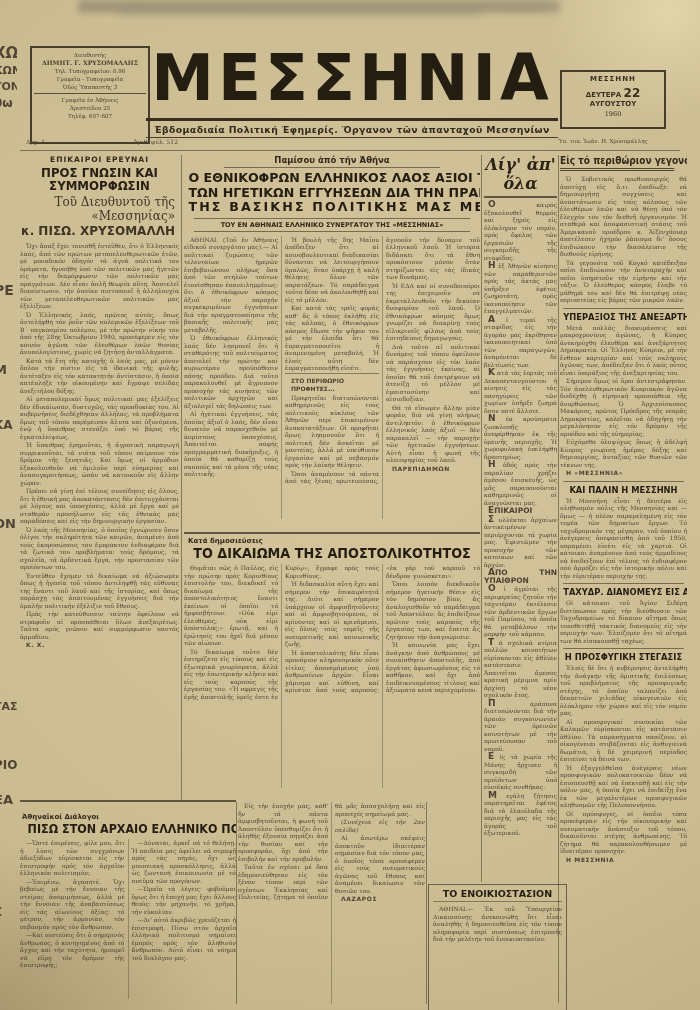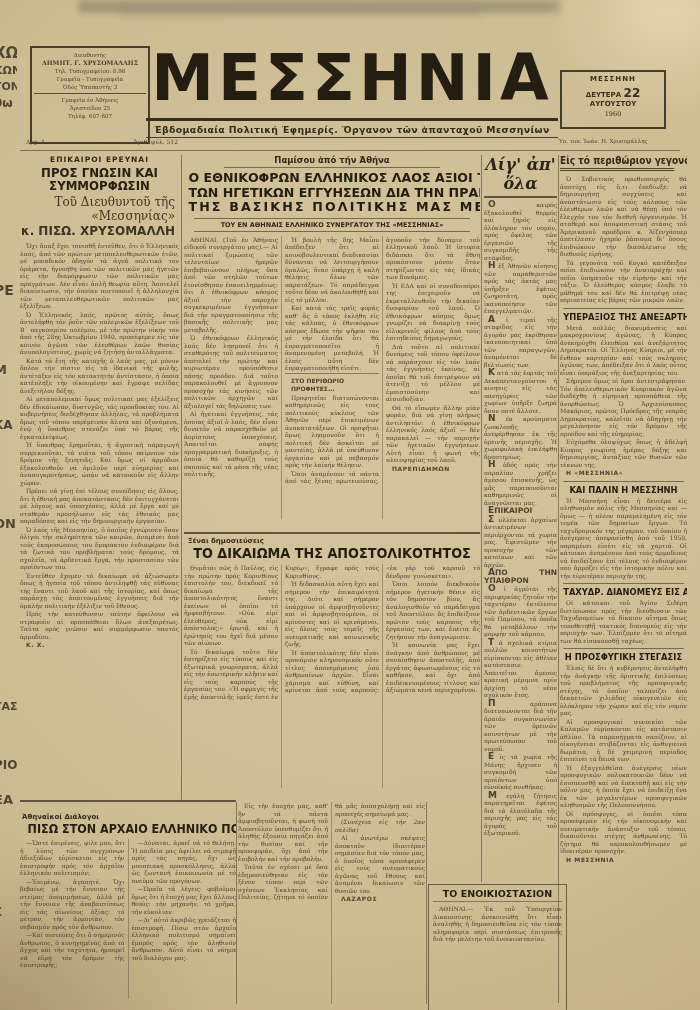--- a/index.html
+++ b/index.html
@@ -218,21 +218,21 @@
         <p>Προφητεῖαι διατυπώνονται καθημερινῶς εἰς τούς πολιτικούς κύκλους τῶν Ἀθηνῶν περί ἐπικειμένων ἀνακατατάξεων. Οἱ προφῆται ὅμως λησμονοῦν ὅτι ἡ πολιτική δέν ἀσκεῖται μέ μαντείας, ἀλλά μέ ὑπεύθυνον ἐργασίαν καί μέ σεβασμόν πρός τήν λαϊκήν θέλησιν.</p>
         <p>Ὅσοι ἀναμένουν τά πάντα ἀπό τάς ξένας πρωτευούσας, ἀγνοοῦν τήν δύναμιν τοῦ ἑλληνικοῦ λαοῦ. Ἡ ἱστορία διδάσκει ὅτι τά ἔθνη προκόπτουν μόνον ὅταν στηρίζωνται εἰς τάς ἰδικάς των δυνάμεις.</p>
         <p>Ἡ ΕΔΑ καί οἱ συνοδοιπόροι της ἐπιχειροῦν νά ἐκμεταλλευθοῦν τήν δικαίαν δυσφορίαν τοῦ λαοῦ. Ὁ ἐθνικόφρων κόσμος ὅμως γνωρίζει νά διακρίνῃ τούς εἰλικρινεῖς φίλους ἀπό τούς ἐπιτηδείους δημαγωγούς.</p>
         <p>Διά τοῦτο αἱ πολιτικαί δυνάμεις τοῦ τόπου ὀφείλουν νά παράσχουν εἰς τόν λαόν τάς ἐγγυήσεις ἐκείνας, αἱ ὁποῖαι θά τοῦ ἐπιτρέψουν νά ἀτενίζῃ τό μέλλον μέ ἐμπιστοσύνην καί αἰσιοδοξίαν.</p>
         <p>Θά τό εἴπωμεν ἄλλην μίαν φοράν, διά νά γίνῃ πλήρως ἀντιληπτόν: ὁ ἐθνικόφρων ἑλληνικός λαός ἀξιοῖ — δέν παρακαλεῖ — τήν παροχήν τῶν ἡγετικῶν ἐγγυήσεων. Αὐτή εἶναι ἡ φωνή τῆς πλειοψηφίας τοῦ λαοῦ.</p>
         <p class="sig">ΠΑΡΕΠΙΔΗΜΩΝ</p>
       </div>
   </div>
 
   <div class="abs ctrB">
-    <div class="kicker2">Ξέναι δημοσιεύσεις</div>
+    <div class="kicker2">Κατά δημοσιεύσεις</div>
     <div class="h2">ΤΟ ΔΙΚΑΙΩΜΑ ΤΗΣ ΑΠΟΣΤΟΛΙΚΟΤΗΤΟΣ</div>
     <div class="body cols3">
         <p>Θυμᾶται πῶς ὁ Παῦλος, εἰς τήν πρώτην πρός Κορινθίους ἐπιστολήν του, διεκδικεῖ τό δικαίωμα τῆς ἀποστολικότητος ἔναντι ἐκείνων οἱ ὁποῖοι τό ἠμφεσβήτουν. «Οὐκ εἰμί ἐλεύθερος; οὐκ εἰμί ἀπόστολος;» ἐρωτᾷ, καί ἡ ἐρώτησίς του ἠχεῖ διά μέσου τῶν αἰώνων.</p>
         <p>Τό δικαίωμα τοῦτο δέν ἐστηρίζετο εἰς τύπους καί εἰς ἐξωτερικά γνωρίσματα, ἀλλά εἰς τήν ἐσωτερικήν κλῆσιν καί εἰς τούς καρπούς τῆς ἐργασίας του. «Ἡ σφραγίς τῆς ἐμῆς ἀποστολῆς ὑμεῖς ἐστε ἐν Κυρίῳ», ἔγραφε πρός τούς Κορινθίους.</p>
         <p>Ἡ διδασκαλία αὕτη ἔχει καί σήμερον τήν ἐπικαιρότητά της. Διότι καί σήμερον ὑπάρχουν οἱ ἀμφισβητοῦντες καί οἱ ἀμφισβητούμενοι, οἱ κρίνοντες καί οἱ κρινόμενοι, εἰς ὅλους τούς τομεῖς τῆς πνευματικῆς καί κοινωνικῆς ζωῆς.</p>
         <p>Ἡ ἀποστολικότης δέν εἶναι προνόμιον κληρονομικόν οὔτε τίτλος ἀπονεμόμενος ὑπό ἀνθρωπίνων ἀρχῶν. Εἶναι χάρισμα καί εὐθύνη, καί κρίνεται ἀπό τούς καρπούς: «ἐκ γάρ τοῦ καρποῦ τό δένδρον γινώσκεται».</p>
         <p>Ὅσοι λοιπόν διεκδικοῦν σήμερον ἡγετικήν θέσιν εἰς τόν δημόσιον βίον, ἄς ἀναλογισθοῦν τό παράδειγμα τοῦ Ἀποστόλου: ἄς ἐπιδείξουν πρῶτον τούς καρπούς τῆς ἐργασίας των, καί ἔπειτα ἄς ζητήσουν τήν ἀναγνώρισιν.</p>
         <p>Ἡ κοινωνία μας ἔχει ἀνάγκην ἀπό ἀνθρώπους μέ συναίσθησιν ἀποστολῆς, ἀπό ἐργάτας ἀφωσιωμένους εἰς τό καθῆκον, καί ὄχι ἀπό ἐπιδεικνυομένους τίτλους καί ἀξιώματα κενά περιεχομένου.</p>
       </div>
   </div>

